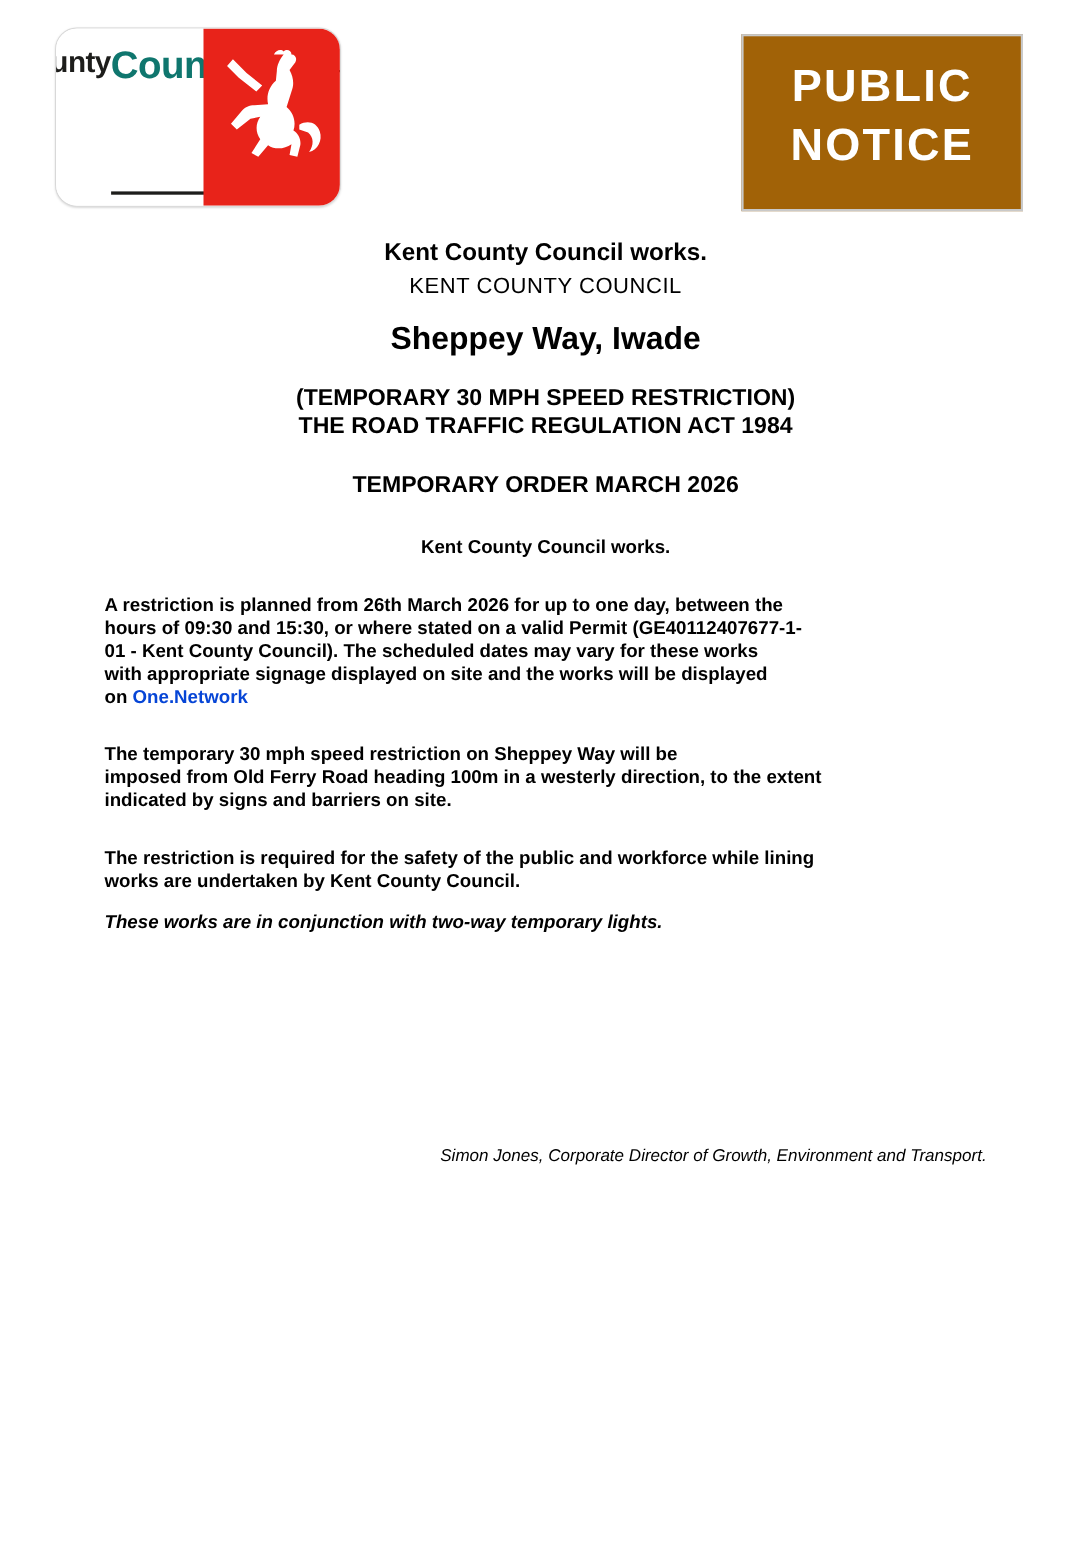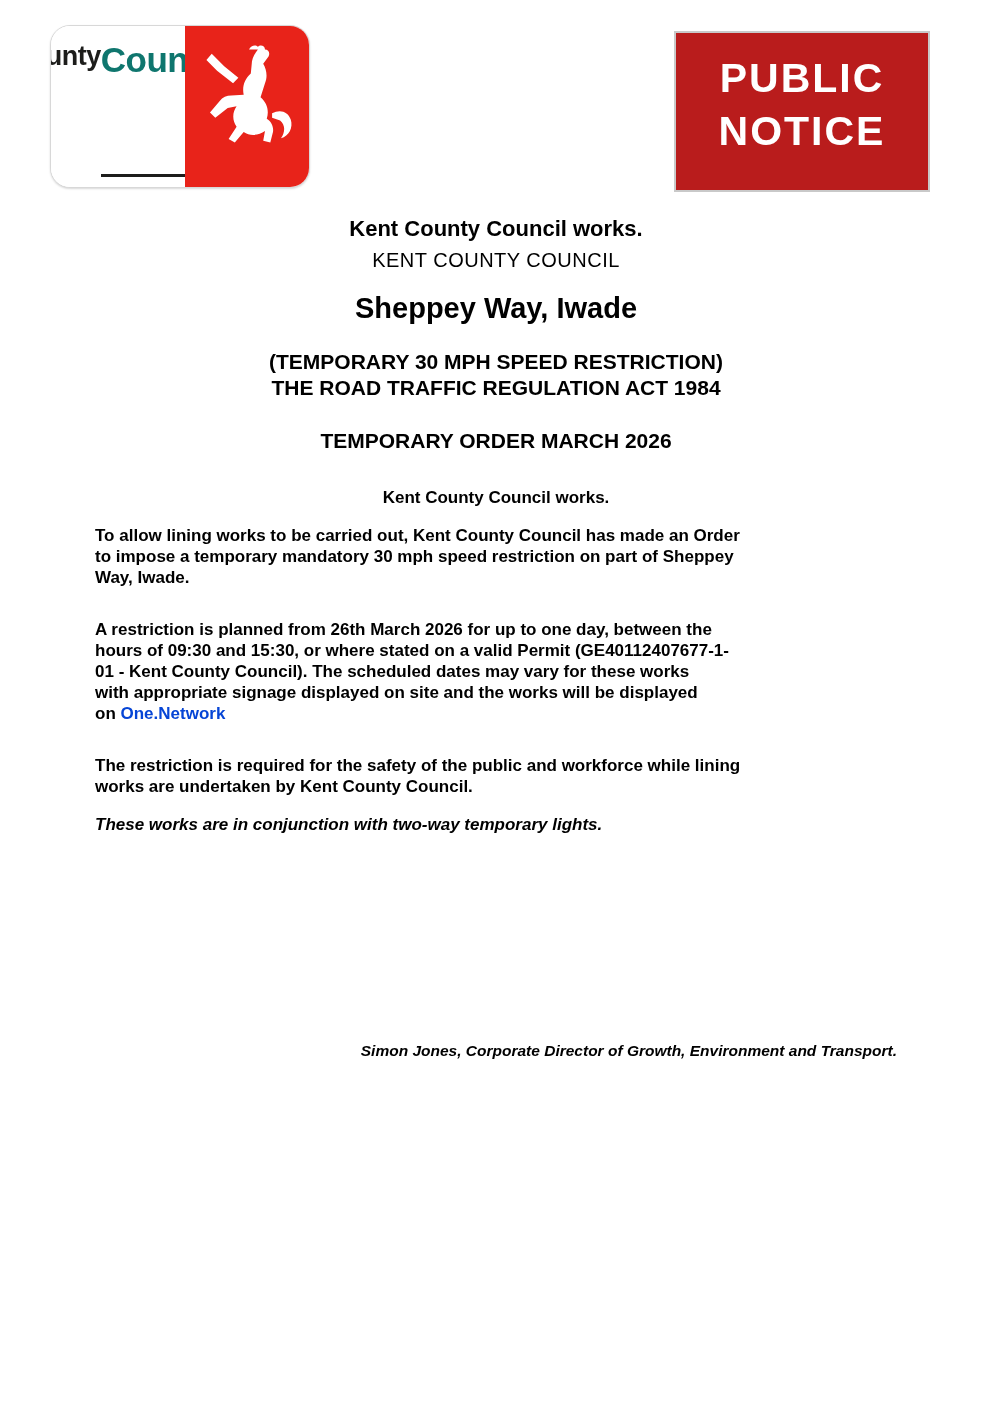--- a/index.html
+++ b/index.html
@@ -50,21 +50,21 @@
   }
   .logo-red-panel svg { width: 86%; height: 86%; }
 
   
   .notice-box {
     position: absolute;
     left: 674px;
     top: 31px;
     width: 256px;
     height: 161px;
-    background: #b91c1c;
+    background: #a16207;
     border: 2px solid #c9c9c9;
     display: flex;
     flex-direction: column;
     align-items: center;
     justify-content: center;
     gap: 12px;
     padding-bottom: 14px;
   }
   .notice-line {
     color: #ffffff;
@@ -104,21 +104,21 @@
     cursor: pointer;
   }
 
   .signature {
     position: absolute;
     left: 95px;
     top: 1042px;
     width: 802px;
     text-align: right;
     font-size: 15.5px;
-    font-weight: bold;
+    font-weight: normal;
     font-style: italic;
     line-height: 18px;
   }
 </style>
 </head>
 <body>
 
 <div class="page">
 
   <div class="logo">
@@ -149,30 +149,30 @@
   <div class="content">
     <div class="h-title">Kent County Council works.</div>
     <div class="h-subtitle">KENT COUNTY COUNCIL</div>
     <div class="h-road">Sheppey Way, Iwade</div>
     <div class="h-restriction">(TEMPORARY 30 MPH SPEED RESTRICTION)
 THE ROAD TRAFFIC REGULATION ACT 1984</div>
     <div class="h-order">TEMPORARY ORDER MARCH 2026</div>
 
     <div class="body-intro">Kent County Council works.</div>
 
-    <p class="para first">To allow lining works to be carried out, Kent County Council has made an Order
-to impose a temporary mandatory 30 mph speed restriction on part of Sheppey
-Way, Iwade.</p>
 
     <p class="para"><span>A restriction is planned from 26th March 2026 for up to one day, between the
 hours of 09:30 and 15:30, or where stated on a valid Permit (GE40112407677-1-
 01 - Kent County Council). The scheduled dates may vary for these works
 with appropriate signage displayed on site and the works will be displayed
 on </span><a class="net-link">One.Network</a></p>
 
+    <p class="para">The temporary 30 mph speed restriction on Sheppey Way will be
+imposed from Old Ferry Road heading 100m in a westerly direction, to the extent
+indicated by signs and barriers on site.</p>
     <p class="para">The restriction is required for the safety of the public and workforce while lining
 works are undertaken by Kent County Council.</p>
     <p class="para italic">These works are in conjunction with two-way temporary lights.</p>
   </div>
 
   <div class="signature">
     <div>Simon Jones, Corporate Director of Growth, Environment and Transport.</div>
   </div>
 
 </div>

